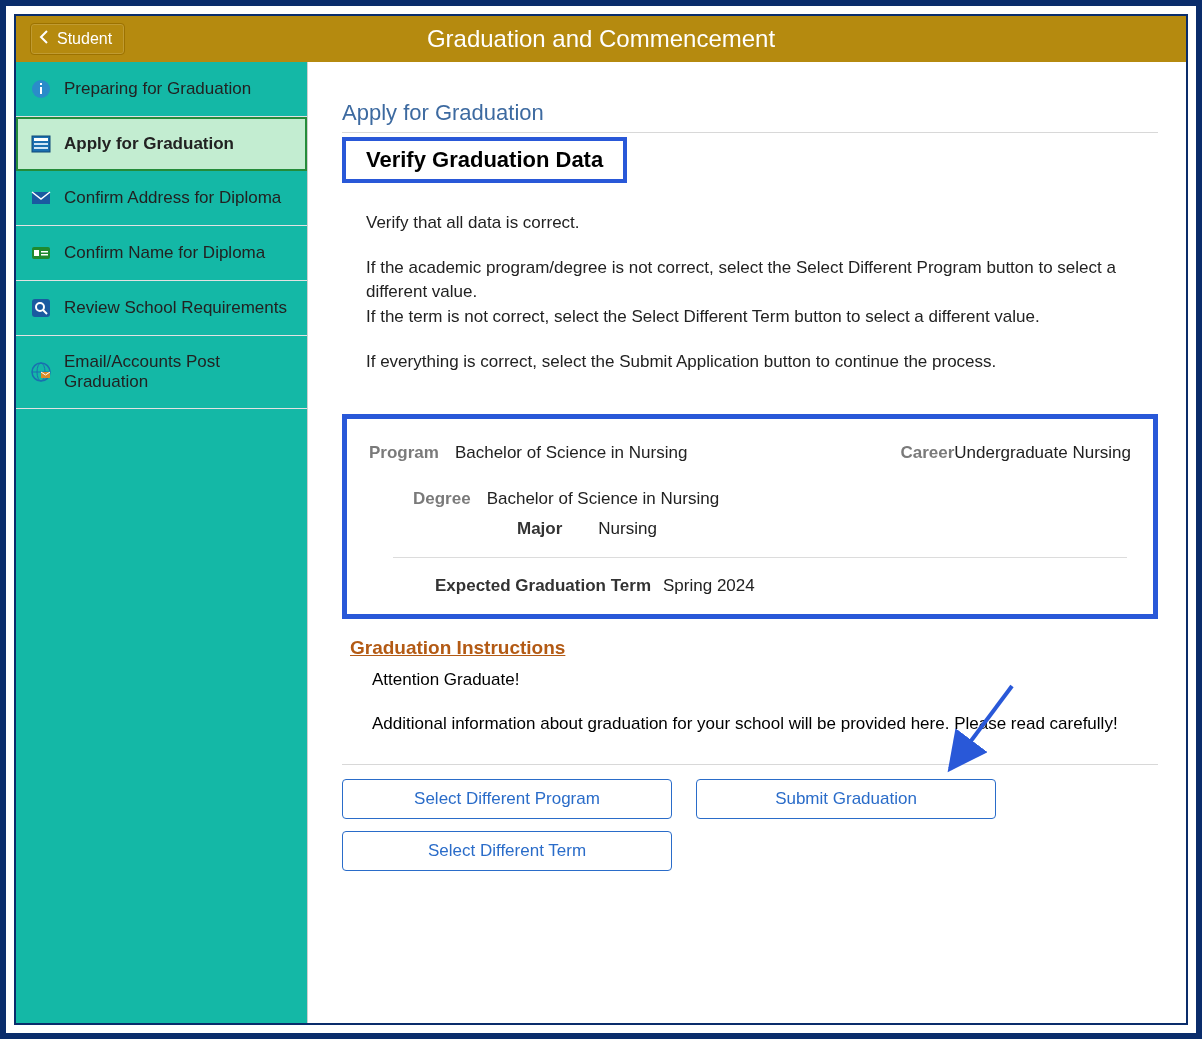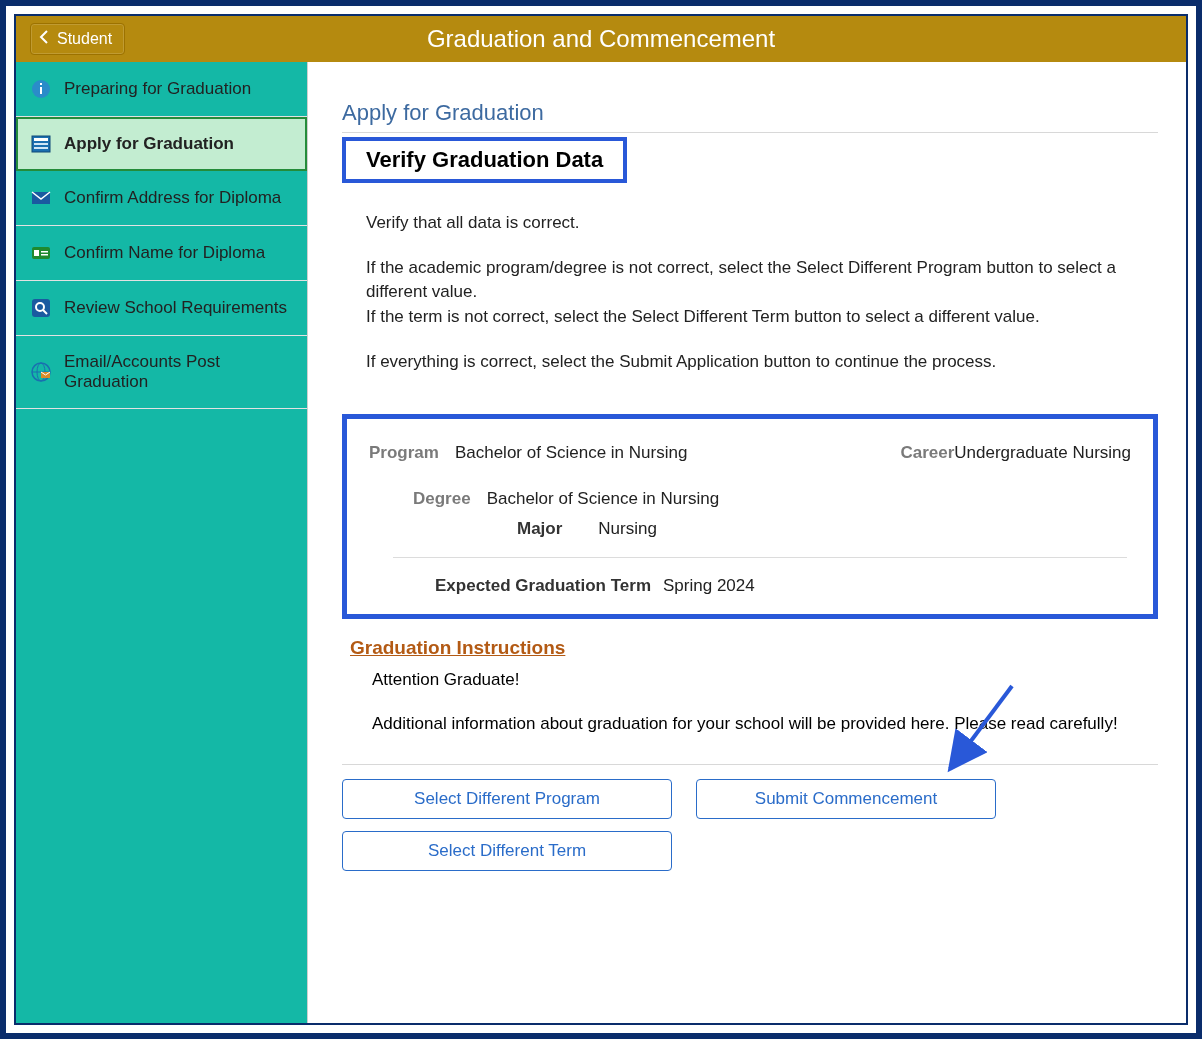--- a/index.html
+++ b/index.html
@@ -313,21 +313,21 @@
         <div class="grad-inst-heading">Graduation Instructions</div>
         <div class="grad-inst-body">
           <p>Attention Graduate!</p>
           <p>Additional information about graduation for your school will be provided here. Please read carefully!</p>
         </div>
 
         <hr class="btn-row-hr">
 
         <div class="btn-grid" style="position:relative;">
           <button class="outline-btn">Select Different Program</button>
-          <button class="outline-btn">Submit Commencement</button>
+          <button class="outline-btn">Submit Graduation</button>
           <button class="outline-btn">Select Different Term</button>
 
           <svg class="arrow-annot" style="left:560px; top:-98px;" width="120" height="110" viewBox="0 0 120 110">
             <defs>
               <marker id="ah" markerWidth="12" markerHeight="12" refX="9" refY="5" orient="auto">
                 <path d="M0 0 L10 5 L0 10 Z" fill="#2958d8"></path>
               </marker>
             </defs>
             <line x1="110" y1="5" x2="48" y2="88" stroke="#2958d8" stroke-width="4" marker-end="url(#ah)"></line>
           </svg>

